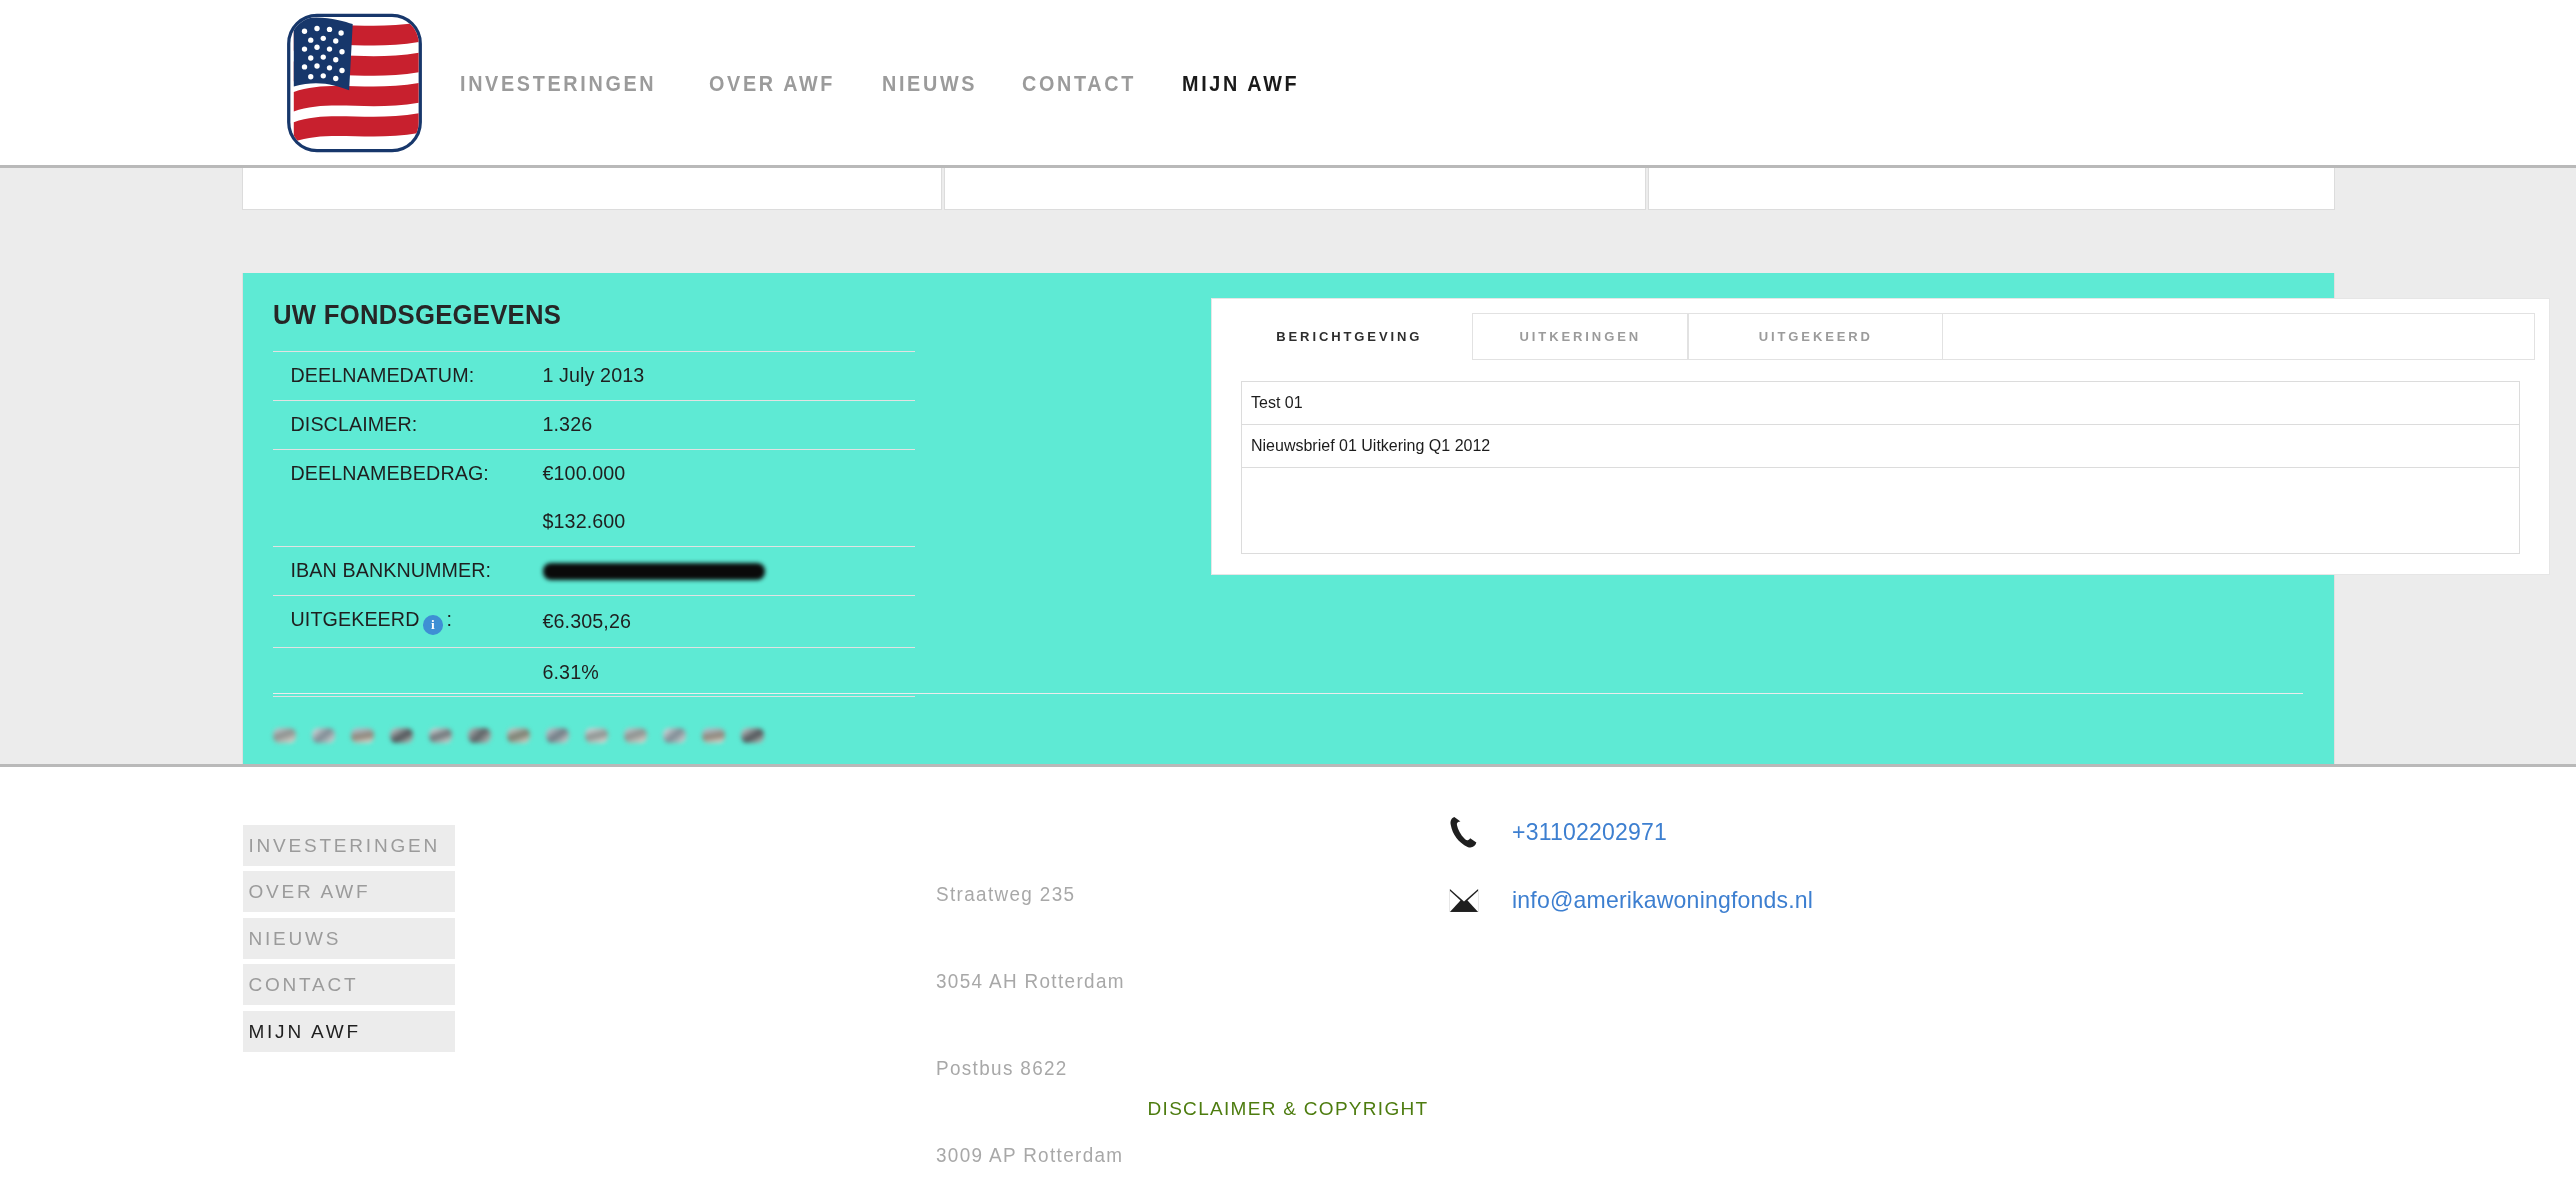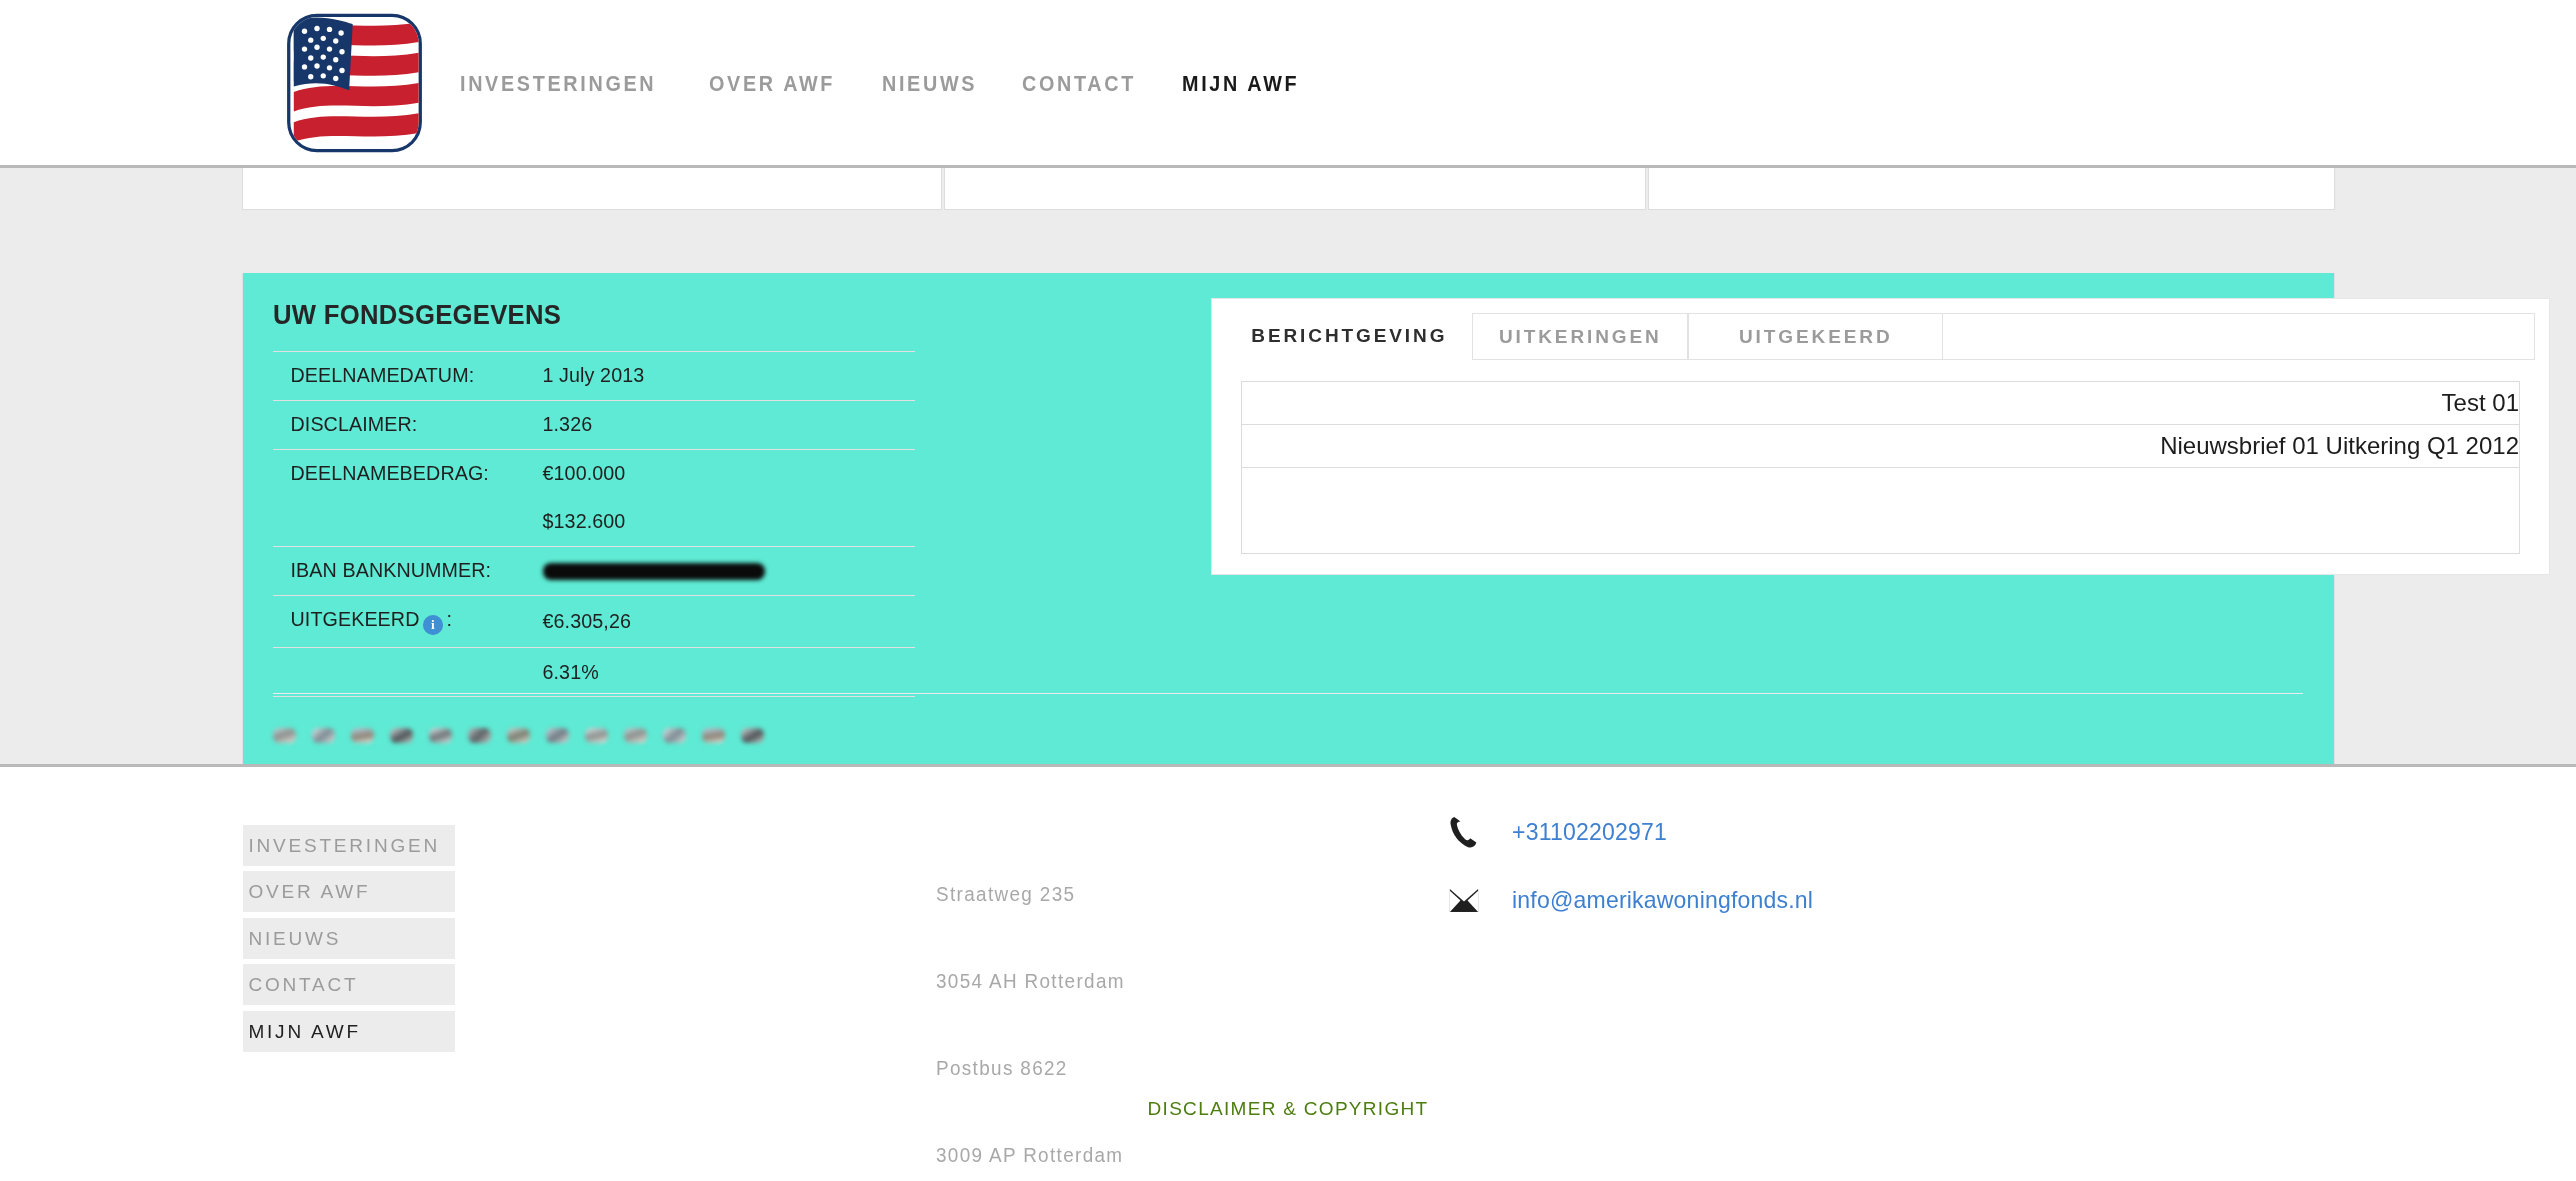--- a/index.html
+++ b/index.html
@@ -226,21 +226,21 @@
   }
   .msgtab {
     height: 47px;
     background: #ffffff;
     border: 0.9px solid #e2e2e2;
     box-sizing: border-box;
     display: flex;
     align-items: center;
     justify-content: center;
     font-family: "Liberation Sans", sans-serif;
-    font-size: 19px;
+    font-size: 13px;
     font-weight: bold;
     letter-spacing: 2.9px;
     color: #9b9b9b;
     cursor: pointer;
   }
   .msgtab.active {
     color: #2e2e2e;
     border: none;
     border-bottom: 0.9px solid #ffffff;
   }
@@ -265,27 +265,26 @@
     border: 0.9px solid #dcdcdc;
     box-sizing: border-box;
     background: #ffffff;
     overflow: hidden;
   }
   .msgrow {
     height: 42px;
     line-height: 42px;
     border-bottom: 0.9px solid #dcdcdc;
     padding-left: 9px;
-    font-size: 24px;
+    font-size: 16px;
     color: #1c1c1c;
     font-family: "Liberation Sans", sans-serif;
     cursor: pointer;
     white-space: nowrap;
     overflow: hidden;
-    text-align: right;
   }
 
   
   .thumbstrip {
     position: absolute;
     left: 29.5px;
     top: 420px;
     width: 2030px;
     height: 66px;
     border-top: 0.9px solid #ececec;

